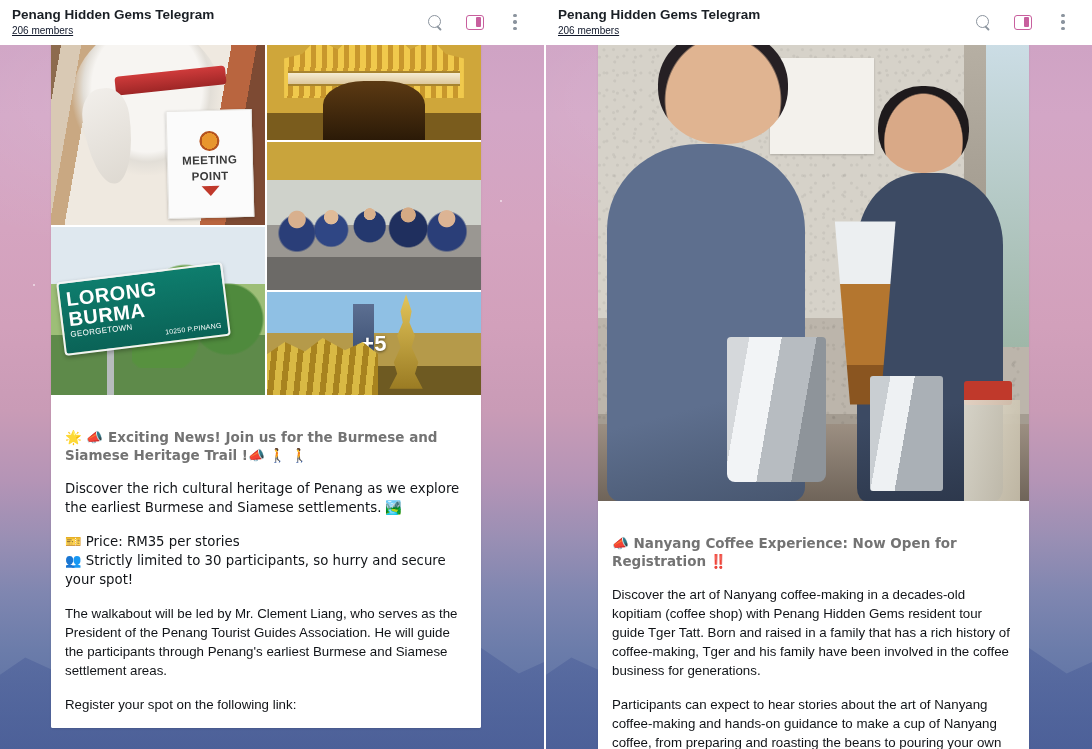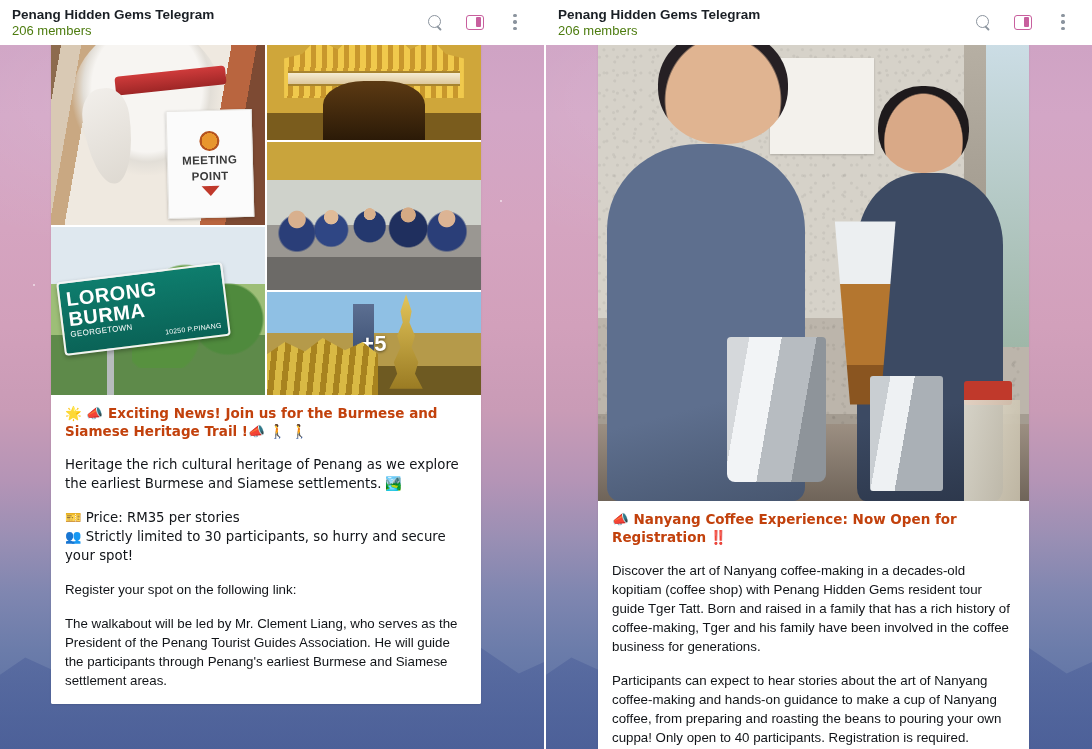--- a/index.html
+++ b/index.html
@@ -16,21 +16,21 @@
 
   
   .chat-header {
     position:relative; z-index:20;
     height:45px; background:#ffffff;
     display:flex; align-items:center; padding:0 14px 0 12px;
     border-bottom:1px solid #ffffff;
   }
   .chat-title-wrap { display:flex; flex-direction:column; justify-content:center; flex:1; min-width:0; }
   .chat-title { font-size:13.5px; font-weight:bold; color:#1a1f25; line-height:17px; white-space:nowrap; }
-  .chat-sub   { font-size:13px; color:#4d7c0f; line-height:16px; white-space:nowrap; }
+  .chat-sub   { font-size:10px; color:#0f172a; line-height:16px; white-space:nowrap;text-decoration:underline; }
   .hdr-actions { display:flex; align-items:center; gap:18px; padding-right:4px; }
   .hdr-btn { width:22px; height:22px; display:flex; align-items:center; justify-content:center; cursor:pointer; }
 
   .icon-search { width:15px; height:15px; position:relative; }
   .icon-search::before { content:""; position:absolute; left:0; top:0; width:11px; height:11px; border:1.6px solid #8b949e; border-radius:50%; }
   .icon-search::after  { content:""; position:absolute; left:9.5px; top:10px; width:6px; height:1.7px; background:#8b949e; transform:rotate(45deg); transform-origin:left center; border-radius:1px; }
 
   .icon-panel { width:18px; height:15px; border:1.8px solid #c85f9e; border-radius:3px; position:relative; }
   .icon-panel::after { content:""; position:absolute; right:2.4px; top:1.4px; bottom:1.4px; width:4.2px; background:#c85f9e; border-radius:1px; }
 
@@ -250,21 +250,21 @@
     background:linear-gradient(100deg,#c9ced2 0 22%, #eef1f3 22% 48%, #aab0b6 48% 100%);
     border-radius:3px;
   }
   .redlid{ position:absolute; right:4%; bottom:20%; width:11%; height:5%; background:#c0392b; border-radius:3px; }
   .glassjar{ position:absolute; right:2%; bottom:0; width:13%; height:21%; background:linear-gradient(100deg,rgba(230,225,210,.9),rgba(198,190,170,.9)); }
 
   
   .msg-body { padding:10px 14px 14px 14px; background:#fff; }
   .msg-heading {
     font-family:"Liberation Serif", serif;
-    font-weight:bold; font-size:13.5px; line-height:17.5px; color:#c2410c;
+    font-weight:bold; font-size:13.5px; line-height:17.5px; color:#737373;margin-top:24px;
   }
   .msg-p {
     font-size:13.3px; line-height:19px; color:#111418; margin-top:15px;
   }
   .msg-line { font-size:13.3px; line-height:19px; color:#111418; display:block; }
   .msg-link { color:#d2537f; font-size:13.3px; line-height:19px; text-decoration:none; display:block; margin-top:15px; cursor:pointer; }
   .emoji { font-family:"DejaVu Sans", sans-serif; }
 </style>
 </head>
 <body>
@@ -333,27 +333,27 @@
             <div class="ph group p-group"></div>
             <div class="ph pagoda p-pagoda">
               <div class="tower"></div>
               <div class="more-badge">+5</div>
             </div>
           </div>
         </div>
 
         <div class="msg-body">
           <div class="msg-heading emoji">🌟 📣  Exciting News! Join us for the Burmese and Siamese Heritage Trail !📣 🚶 🚶</div>
-          <div class="msg-p emoji">Heritage the rich cultural heritage of Penang as we explore the earliest Burmese and Siamese settlements. 🏞️</div>
+          <div class="msg-p emoji">Discover the rich cultural heritage of Penang as we explore the earliest Burmese and Siamese settlements. 🏞️</div>
           <div class="msg-p">
             <span class="msg-line emoji">🎫 Price: RM35 per stories</span>
             <span class="msg-line emoji">👥 Strictly limited to 30 participants, so hurry and secure your spot!</span>
           </div>
+          <div class="msg-p">The walkabout will be led by Mr. Clement Liang, who serves as the President of the Penang Tourist Guides Association. He will guide the participants through Penang's earliest Burmese and Siamese settlement areas.</div>
           <div class="msg-p">Register your spot on the following link:</div>
-          <div class="msg-p">The walkabout will be led by Mr. Clement Liang, who serves as the President of the Penang Tourist Guides Association. He will guide the participants through Penang's earliest Burmese and Siamese settlement areas.</div>
         </div>
 
       </div>
     </div>
   </div>
 
   <div class="panel right">
 
     <div class="chat-header">
       <div class="chat-title-wrap">

